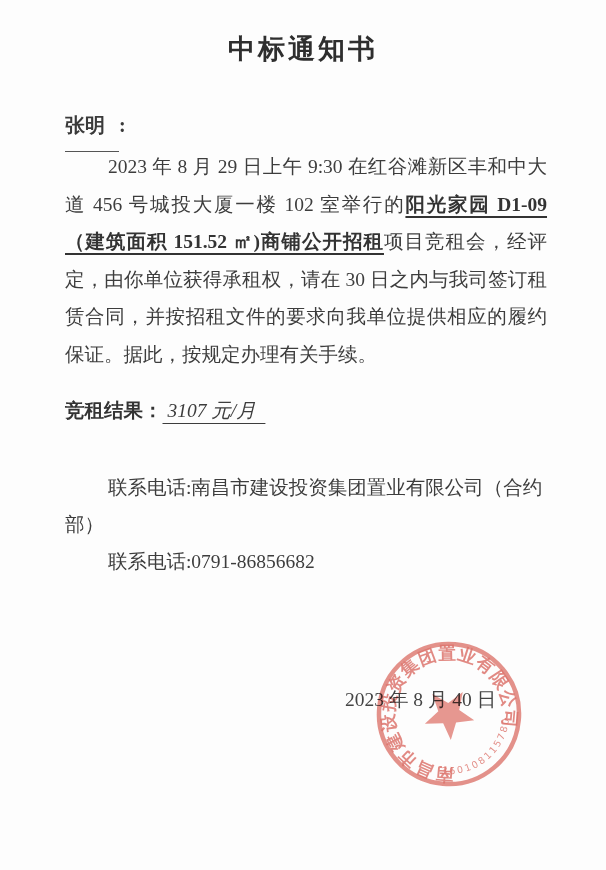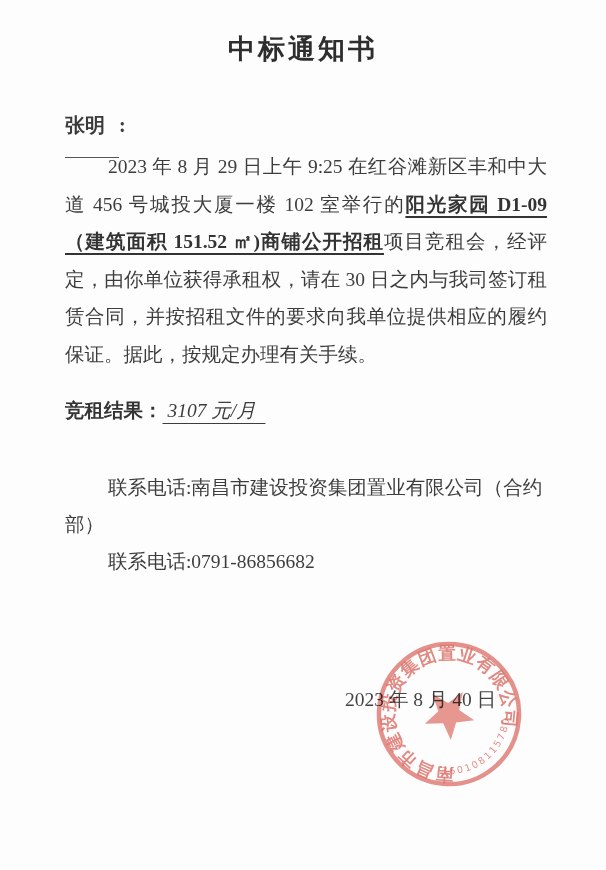--- a/index.html
+++ b/index.html
@@ -18,21 +18,21 @@
     color:#2e2e2e;
   }
   .salutation{
     position:absolute;top:112px;left:65px;
     font-size:20px;font-weight:bold;color:#3a3a3a;
   }
   .salutation .name{
     border-bottom:1.5px solid #555;
     padding-right:14px;
     display:inline-block;
-    padding-bottom:18px;
+    padding-bottom:12px;
   }
   .para{
     position:absolute;left:65px;width:482px;
     font-size:19.5px;line-height:37.5px;
     text-align:justify;
     text-justify:inter-ideograph;
   }
   #para1{top:148px;}
   .indent{text-indent:2.2em;}
   .hl{
@@ -77,21 +77,21 @@
 
 <div class="page">
 
   <div class="doc-title">中标通知书</div>
 
   <div class="salutation">
     <span class="name">张明</span><span>:</span>
   </div>
 
   <div class="para indent" id="para1">
-    <span>2023 年 8 月 29 日上午 9:25 在红谷滩新区丰和中大道 456 号城投大厦一楼 102 室举行的</span><span class="hl">阳光家园 D1-09（建筑面积 151.52 ㎡)商铺公开招租</span><span>项目竞租会，经评定，由你单位获得承租权，请在 30 日之内与我司签订租赁合同，并按招租文件的要求向我单位提供相应的履约保证。据此，按规定办理有关手续。</span>
+    <span>2023 年 8 月 29 日上午 9:30 在红谷滩新区丰和中大道 456 号城投大厦一楼 102 室举行的</span><span class="hl">阳光家园 D1-09（建筑面积 151.52 ㎡)商铺公开招租</span><span>项目竞租会，经评定，由你单位获得承租权，请在 30 日之内与我司签订租赁合同，并按招租文件的要求向我单位提供相应的履约保证。据此，按规定办理有关手续。</span>
   </div>
 
   <div class="result-line">
     <span class="label">竞租结果：</span><span class="value">&nbsp;3107 元/月&nbsp;&nbsp;</span>
   </div>
 
   <div id="para2block">
     <div class="sub">联系电话:南昌市建设投资集团置业有限公司（合约部）</div>
     <div class="sub">联系电话:0791-86856682</div>
   </div>

